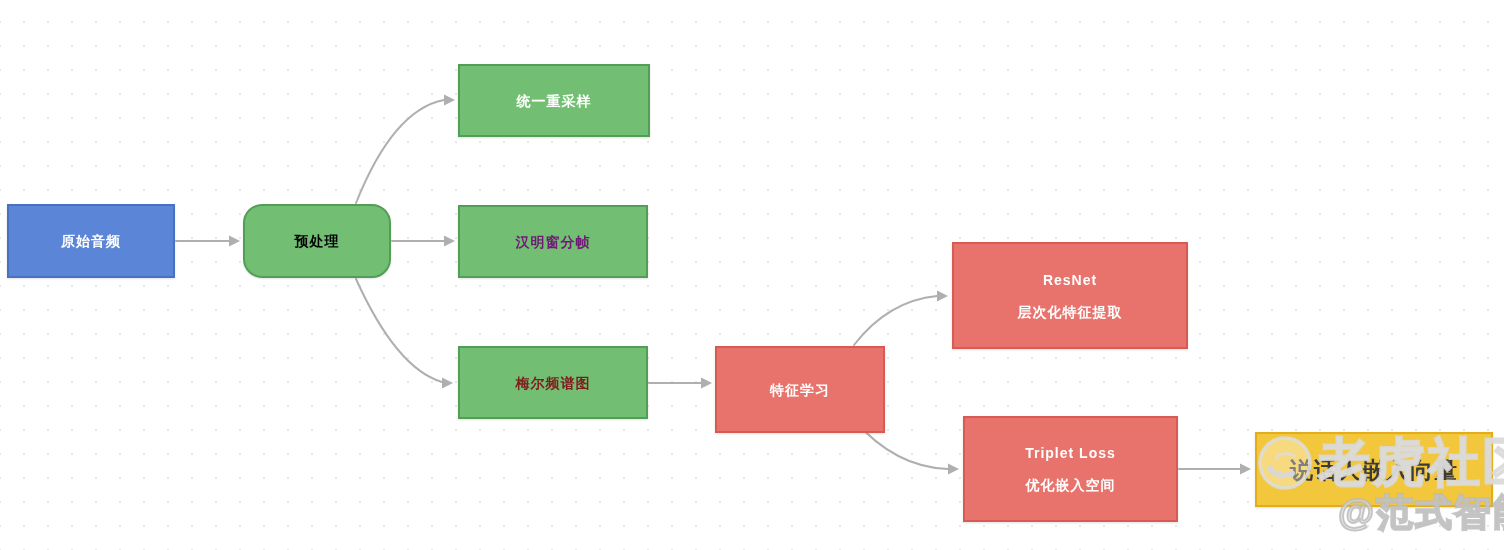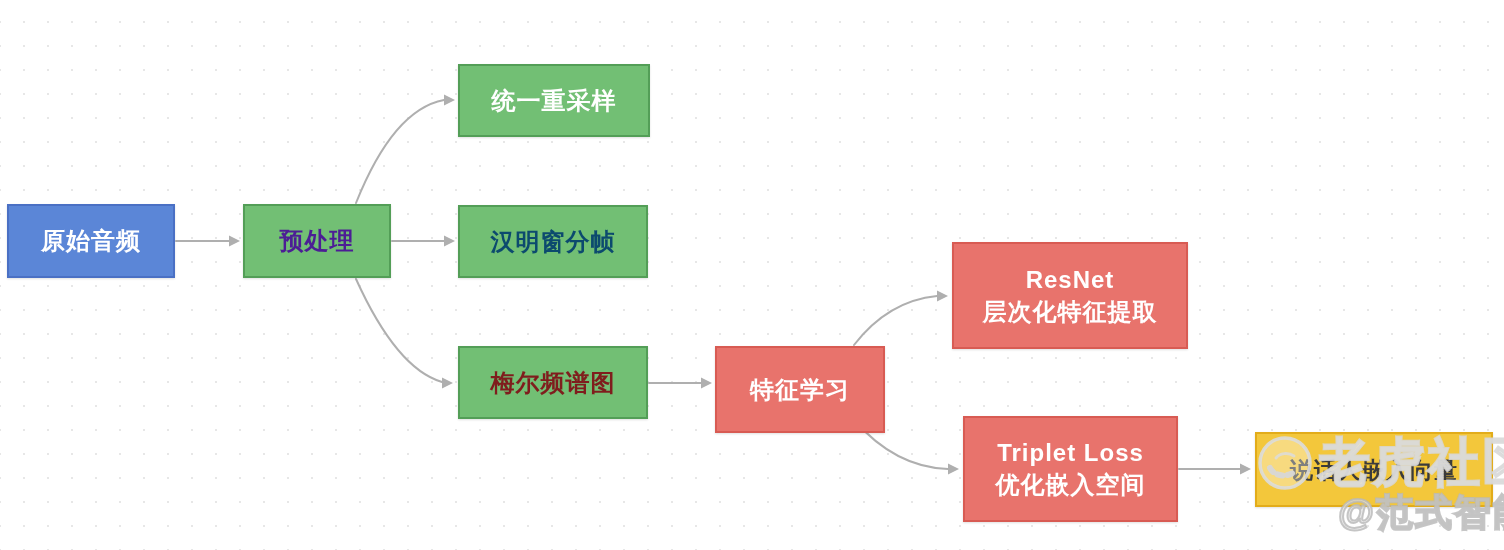--- a/index.html
+++ b/index.html
@@ -20,21 +20,21 @@
     position:absolute;left:0;top:0;width:1504px;height:550px;
     pointer-events:none;
   }
   .node{
     position:absolute;
     box-sizing:border-box;
     border:2px solid transparent;
     display:flex;flex-direction:column;
     align-items:center;justify-content:center;
     font-weight:bold;
-    font-size:24px;
+    font-size:14px;
     letter-spacing:1px;
     text-align:center;
     line-height:32px;
     box-shadow:0 1px 2px rgba(0,0,0,0.12);
   }
   .n-raw      {left:7px;   top:204px; width:168px; height:74px;}
   .n-pre      {left:243px; top:204px; width:148px; height:74px;}
   .n-resample {left:458px; top:64px;  width:192px; height:73px;}
   .n-hamming  {left:458px; top:205px; width:190px; height:73px;}
   .n-mel      {left:458px; top:346px; width:190px; height:73px;}
@@ -101,29 +101,29 @@
     <polygon class="edge-arrowhead" points="959,469 948,463.5 948,474.5" fill="#AFAFAF"></polygon>
 
     <path class="edge-line" d="M1179,469 L1240,469" fill="none" stroke-width="2" stroke-linecap="round" stroke="#AFAFAF"></path>
     <polygon class="edge-arrowhead" points="1251,469 1240,463.5 1240,474.5" fill="#AFAFAF"></polygon>
   </svg>
 
   <div class="node n-raw" style="background-color: rgb(91, 134, 215); border-color: rgb(74, 112, 196); color: rgb(255, 255, 255);">
     <span class="line">原始音频</span>
   </div>
 
-  <div class="node n-pre" style="background-color: rgb(114, 191, 116); border-color: rgb(83, 158, 87); color: #4c1d95;">
+  <div class="node n-pre" style="background-color: rgb(114, 191, 116); border-color: rgb(83, 158, 87); color: #000000; border-radius: 19px;">
     <span class="line">预处理</span>
   </div>
 
   <div class="node n-resample" style="background-color: rgb(114, 191, 116); border-color: rgb(83, 158, 87); color: rgb(255, 255, 255);">
     <span class="line">统一重采样</span>
   </div>
 
-  <div class="node n-hamming" style="background-color: rgb(114, 191, 116); border-color: rgb(83, 158, 87); color: #0c4a6e;">
+  <div class="node n-hamming" style="background-color: rgb(114, 191, 116); border-color: rgb(83, 158, 87); color: #701a75;">
     <span class="line">汉明窗分帧</span>
   </div>
 
   <div class="node n-mel" style="background-color: rgb(114, 191, 116); border-color: rgb(83, 158, 87); color: #7f1d1d;">
     <span class="line">梅尔频谱图</span>
   </div>
 
   <div class="node n-feat" style="background-color: rgb(232, 115, 108); border-color: rgb(216, 91, 83); color: rgb(255, 255, 255);">
     <span class="line">特征学习</span>
   </div>

